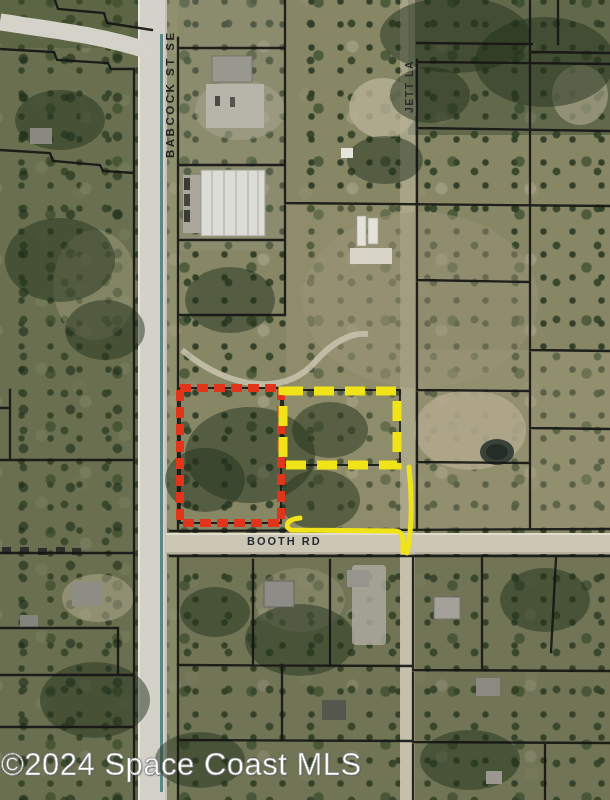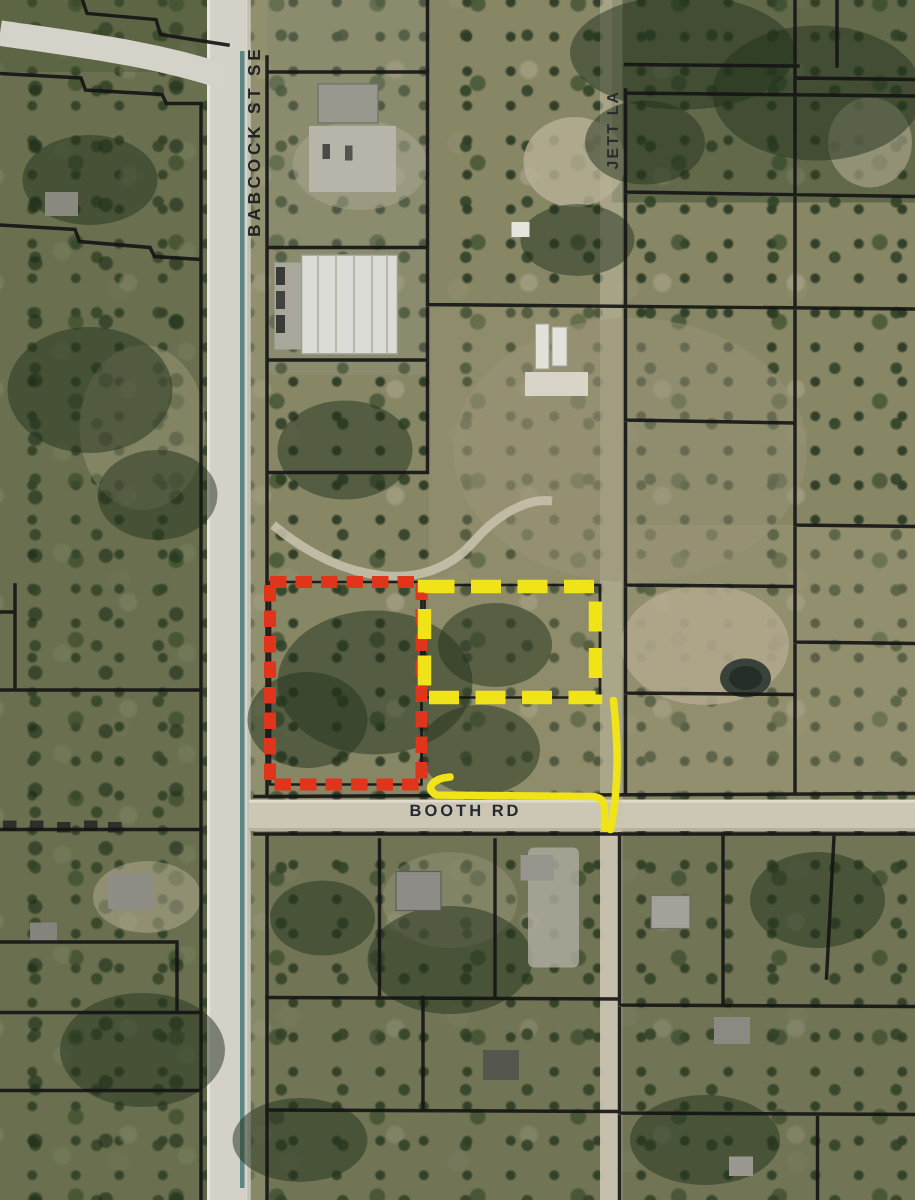--- a/index.html
+++ b/index.html
@@ -47,21 +47,21 @@
     box-shadow:inset 0 2px 0 rgba(235,230,218,.7), inset 0 -2px 0 rgba(176,170,152,.8);}
   #jett-corridor{left:400px;top:0;width:15px;height:800px;background:rgba(205,198,172,.45);}
   #jett-south{left:400px;top:554px;width:14px;height:246px;background:#ccc6b4;opacity:.85;}
 
   
   .maplabel{position:absolute;white-space:nowrap;pointer-events:none;}
   #babcock-label{left:164px;top:158px;transform:rotate(-90deg);transform-origin:0 0;
     font-size:11.5px;font-weight:700;letter-spacing:2.5px;color:#222;}
   #jett-label{left:403px;top:113px;transform:rotate(-90deg);transform-origin:0 0;
     font-size:10.5px;font-weight:700;letter-spacing:1.5px;color:#2b2b2b;}
-  #booth-label{left:247px;top:535px;font-size:11px;font-weight:700;letter-spacing:2px;color:#232a33;margin-left:26px;}
+  #booth-label{left:247px;top:535px;font-size:11px;font-weight:700;letter-spacing:2px;color:#232a33;}
   #watermark{left:1px;top:747px;font-size:31px;font-weight:400;letter-spacing:.5px;
     color:#ffffff;-webkit-text-stroke:.6px #8a8a8a;
     text-shadow:0 0 2px rgba(96,96,96,.85),1px 1px 1px rgba(90,90,90,.6);}
   svg{position:absolute;left:0;top:0;pointer-events:none;}
 </style>
 </head>
 <body>
 
 <div id="map">
 
@@ -205,14 +205,15 @@
 
     <rect x="283" y="391" width="114" height="74" fill="none" stroke-width="9" stroke-dasharray="20 11" stroke="#f0e418"></rect>
 
     <path d="M300,518 C288,519 283,526 291,530 L394,531 C401,531 403,534 403,541 L403,552" fill="none" stroke-width="5" stroke-linecap="round" stroke="#f0e418"></path>
     <path d="M409,467 C412,495 413,523 407,553" fill="none" stroke-width="5" stroke-linecap="round" stroke="#f0e418"></path>
   </svg>
 
   <div class="maplabel" id="babcock-label">BABCOCK ST SE</div>
   <div class="maplabel" id="jett-label">JETT LA</div>
   <div class="maplabel" id="booth-label">BOOTH RD</div>
+  <div class="maplabel" id="watermark">©2024 Space Coast MLS</div>
 
 </div>
 
 </body></html>

